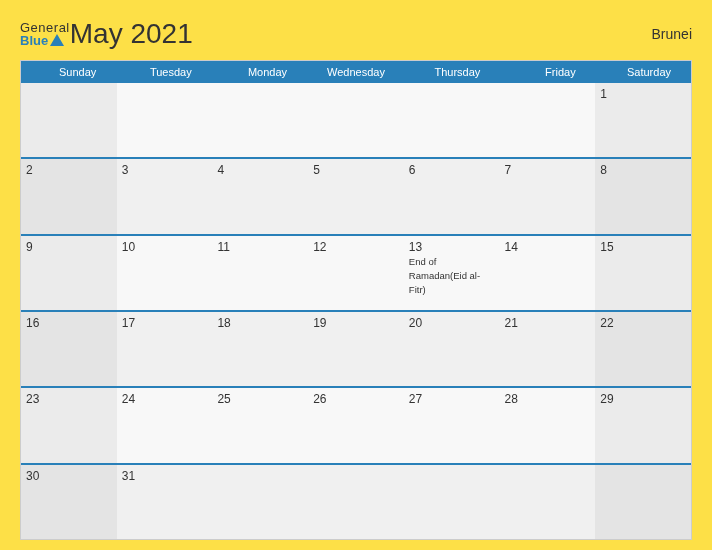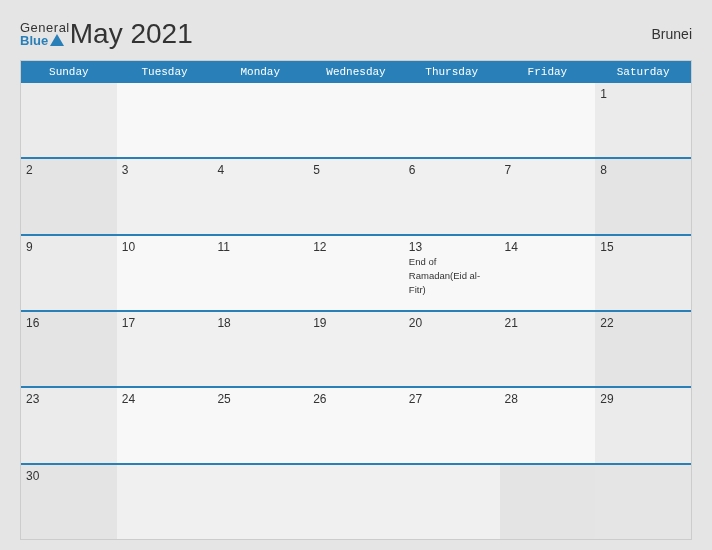--- a/index.html
+++ b/index.html
@@ -6,21 +6,21 @@
     body {
       font-family: Arial, sans-serif;
       background: #fff;
       width: 712px;
       height: 550px;
       overflow: hidden;
     }
     .page {
       width: 712px;
       height: 550px;
-      background: #e5e5e5;
+      background: #fde047;
       padding: 18px 20px 10px 20px;
       display: flex;
       flex-direction: column;
     }
     .header {
       display: flex;
       align-items: center;
       justify-content: space-between;
       margin-bottom: 10px;
     }
@@ -72,24 +72,23 @@
       border: 1px solid #ccc;
     }
     .cal-header {
       display: grid;
       grid-template-columns: repeat(7, 1fr);
       background: #2980b9;
     }
     .cal-header-cell {
       color: #fff;
       font-size: 11px;
-      text-align: center;
-      padding: 5px 2px;
+      text-align: right;
+      padding: 5px 20px;
       font-weight: normal;
-      font-family: Liberation Mono, monospace;
     }
     .cal-body {
       flex: 1;
       display: flex;
       flex-direction: column;
     }
     .cal-week {
       display: grid;
       grid-template-columns: repeat(7, 1fr);
       flex: 1;
@@ -262,20 +261,23 @@
             <span class="day-num">28</span>
           </div>
           <div class="cal-cell saturday">
             <span class="day-num">29</span>
           </div>
         </div>
         <div class="cal-week row-even">
           <div class="cal-cell sunday">
             <span class="day-num">30</span>
           </div>
+          <div class="cal-cell">
+            <span class="day-num">31</span>
+          </div>
           <div class="cal-cell empty"></div>
           <div class="cal-cell empty"></div>
           <div class="cal-cell empty"></div>
           <div class="cal-cell empty"></div>
           <div class="cal-cell saturday empty"></div>
         </div>
       </div>
   </div>
 </div>
 

